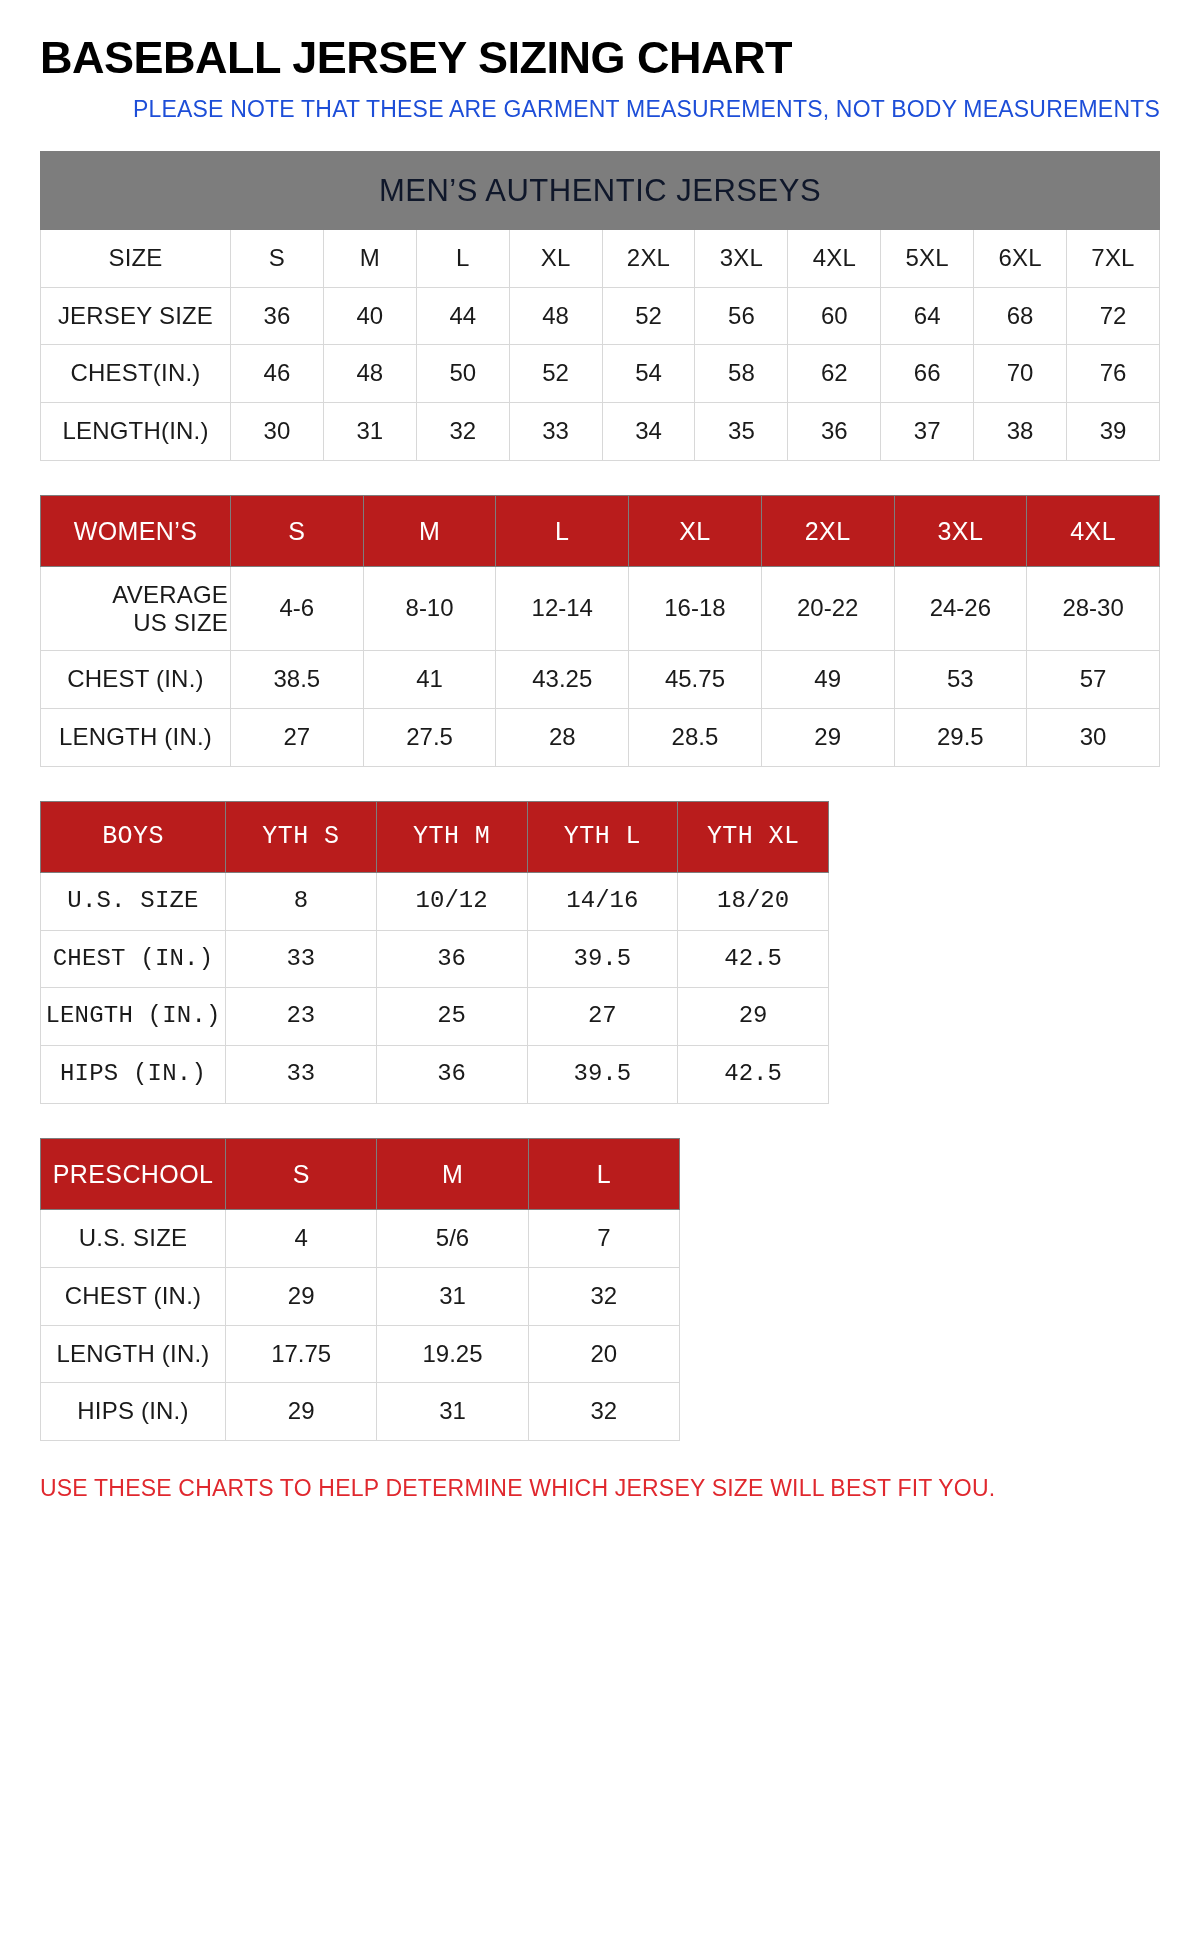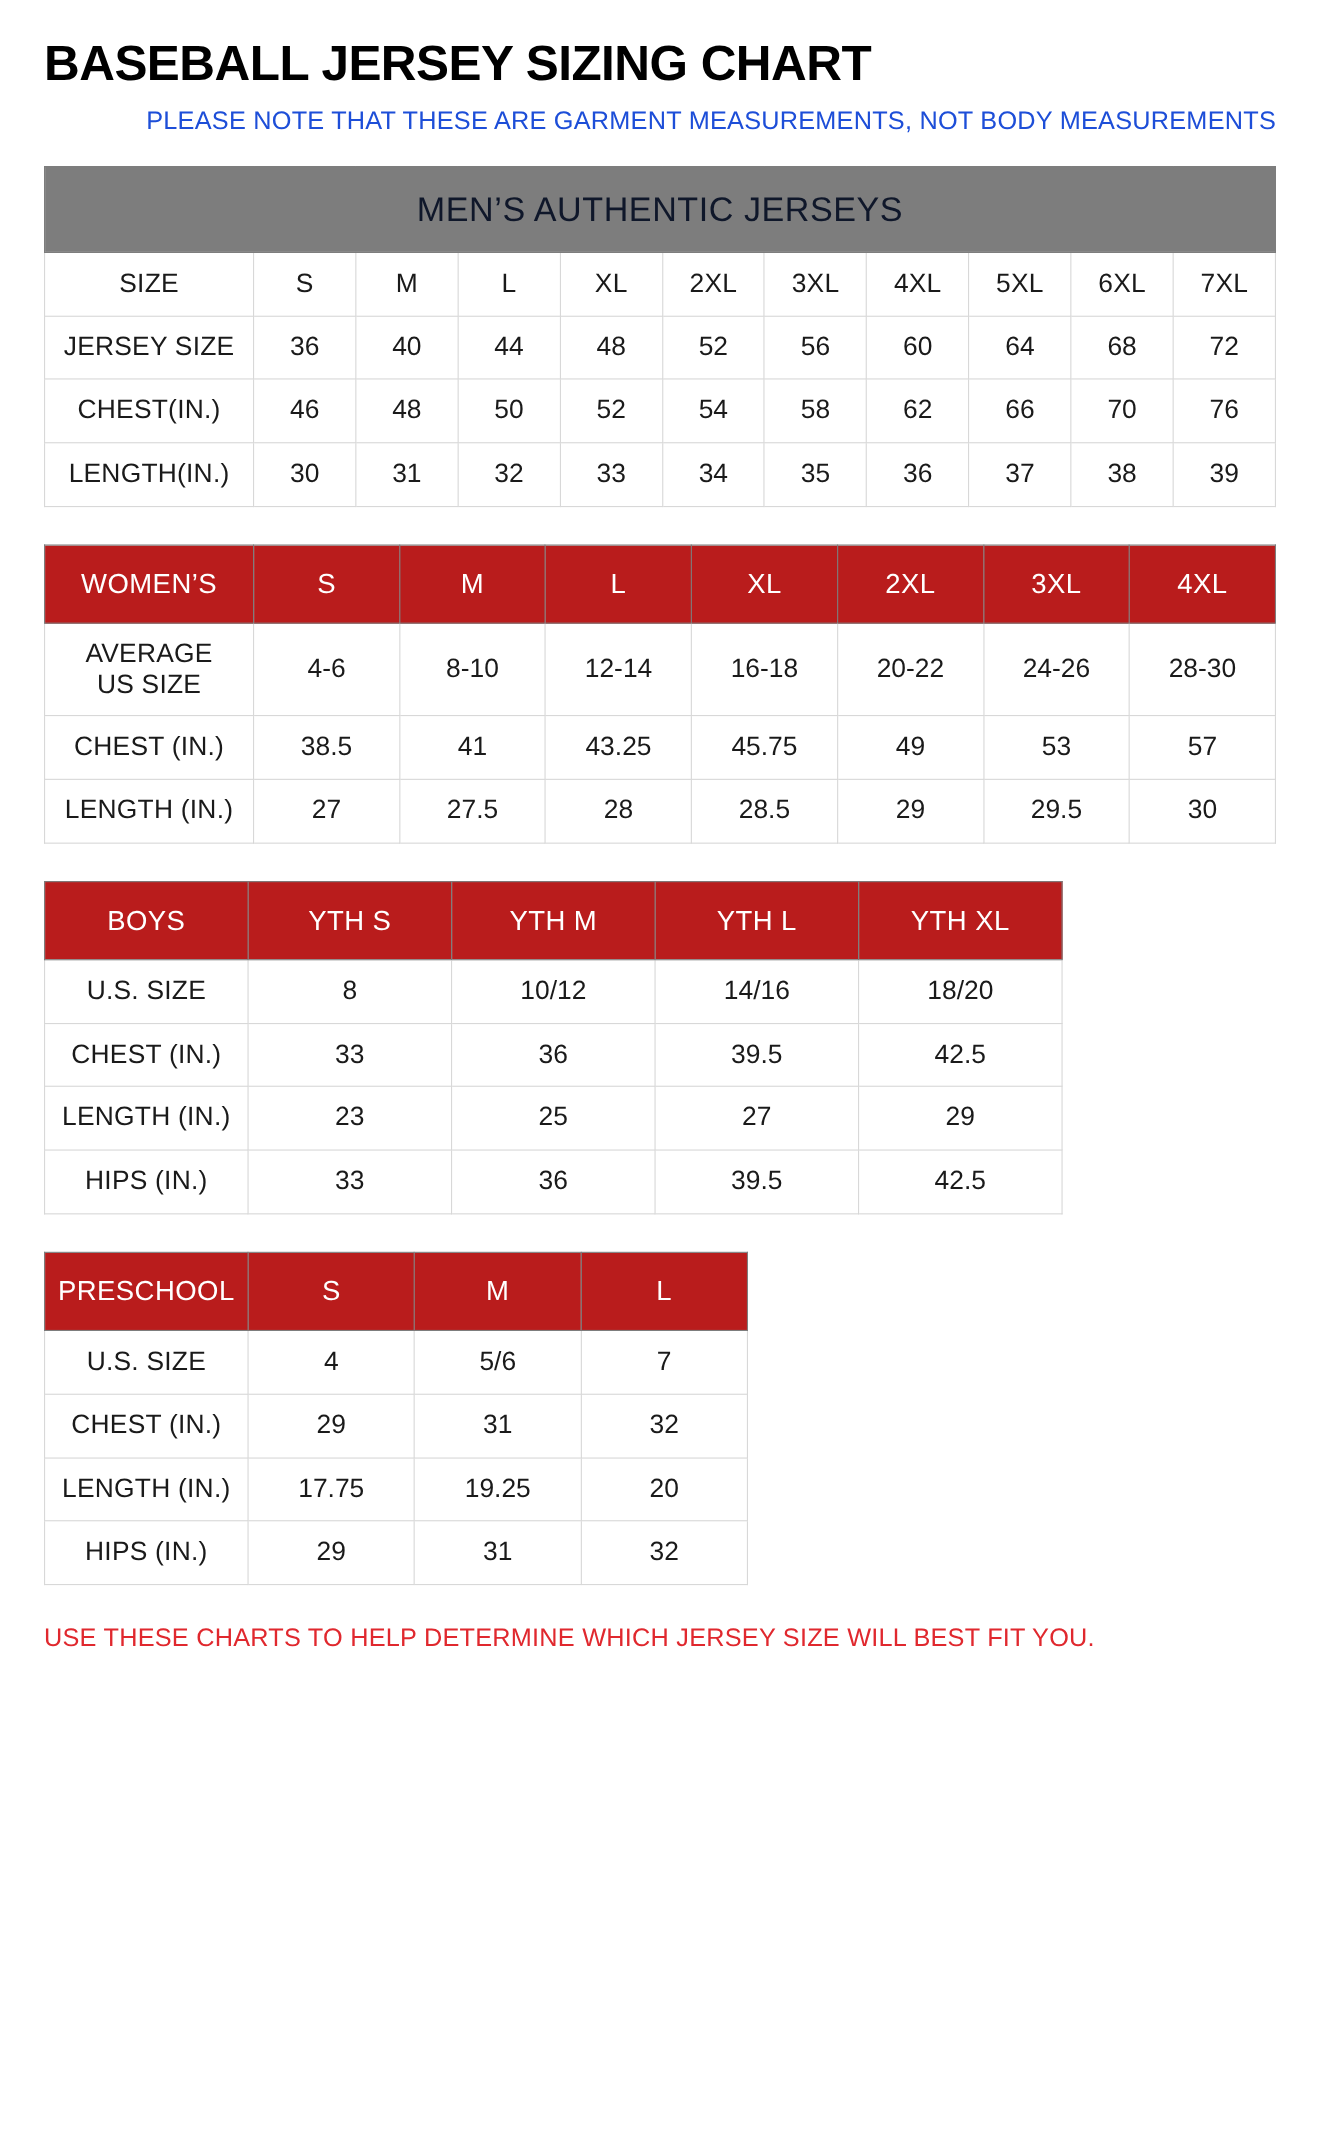--- a/index.html
+++ b/index.html
@@ -66,30 +66,31 @@
     font-size: 25px;
     padding: 20px 2px;
     letter-spacing: 0.4px;
   }
   .rowlabel {
     font-size: 24px;
     letter-spacing: 0.2px;
   }
   .two-line {
     line-height: 1.15;
+    text-align: right;
   }
   
   table.men col.c0 { width: 190px; }
   table.men col.cn { width: auto; }
 
   
   table.women col.c0 { width: 190px; }
 
   
-  table.boys { width: 926px; }
+  table.boys { width: 789px; font-family: Liberation Mono, monospace; }
   table.boys col.c0 { width: 185px; }
 
   
   table.pre { width: 640px; }
   table.pre col.c0 { width: 185px; }
 
   .footer-note {
     font-size: 23px;
     color: #e0282e;
     letter-spacing: 0.2px;

